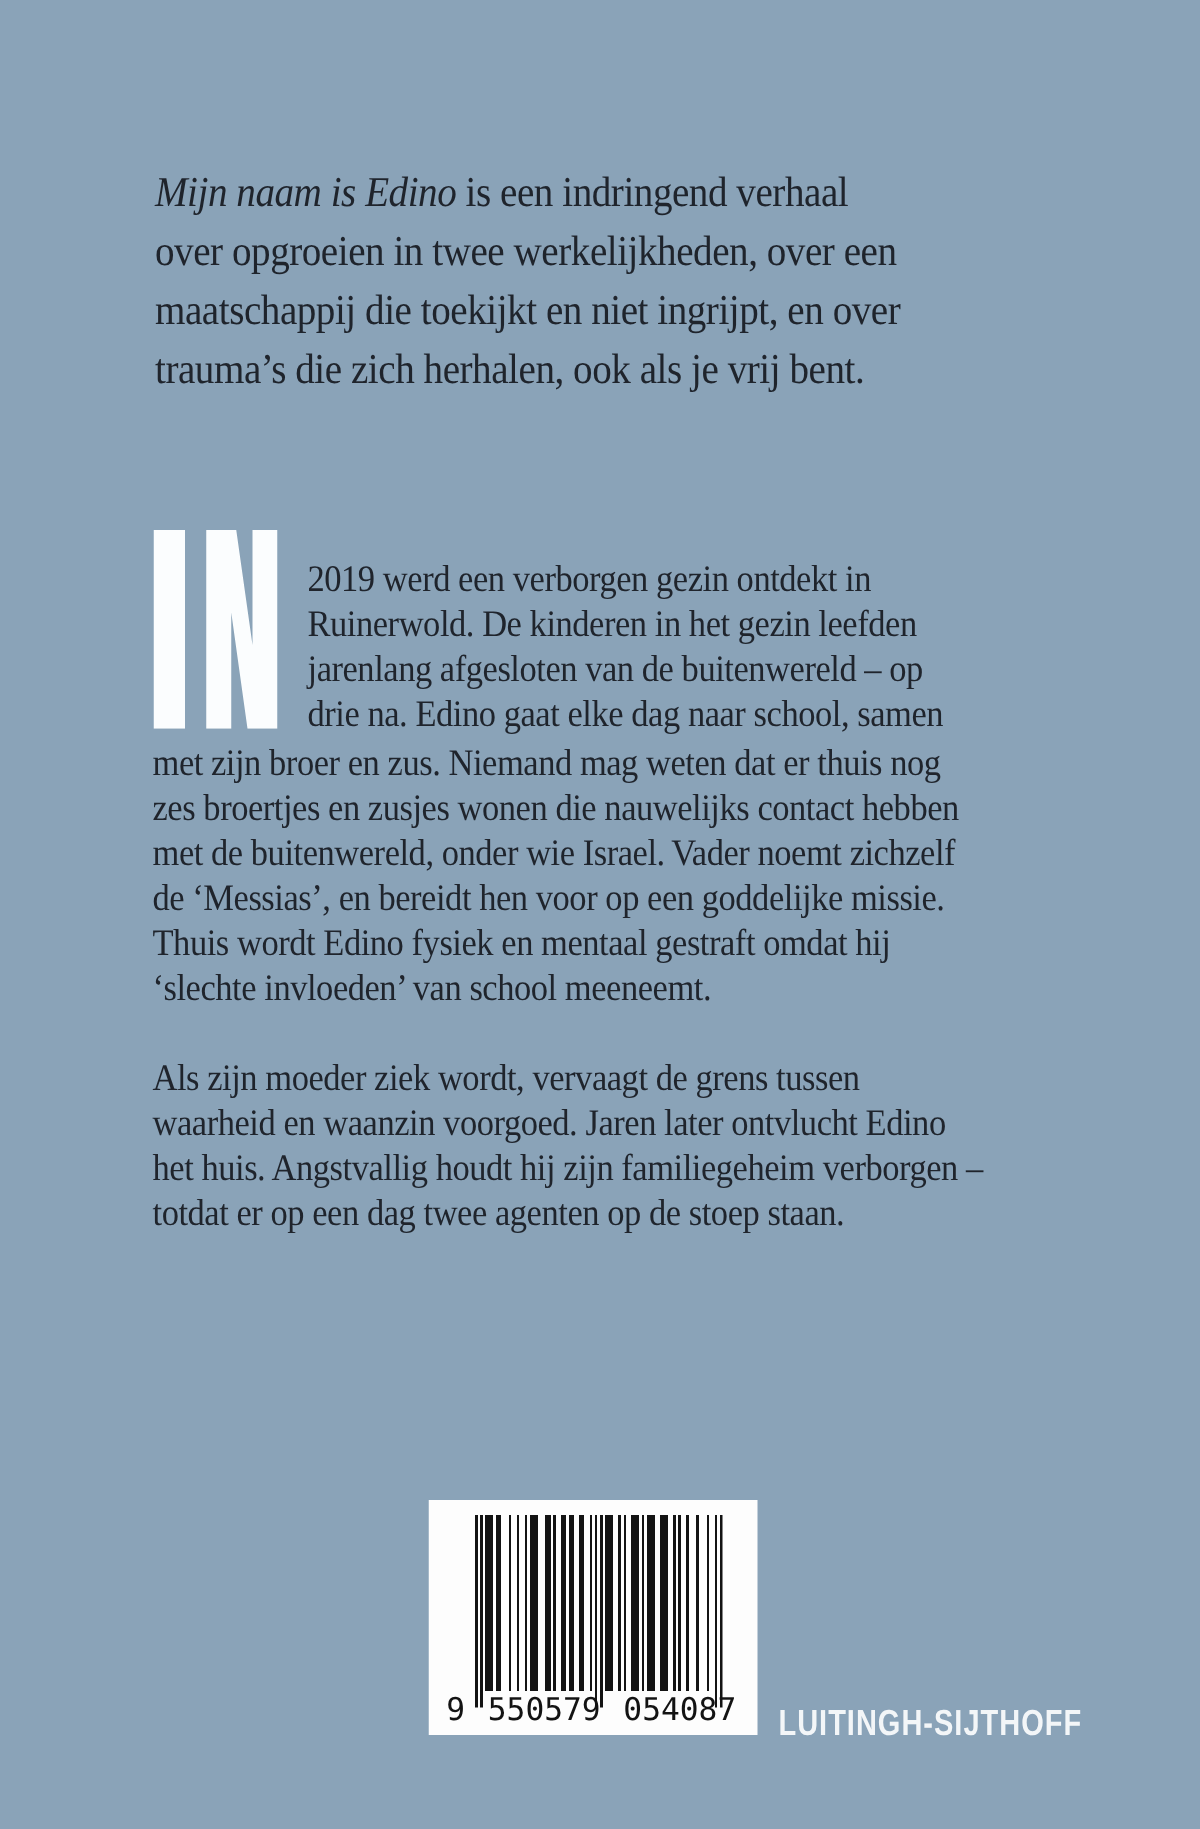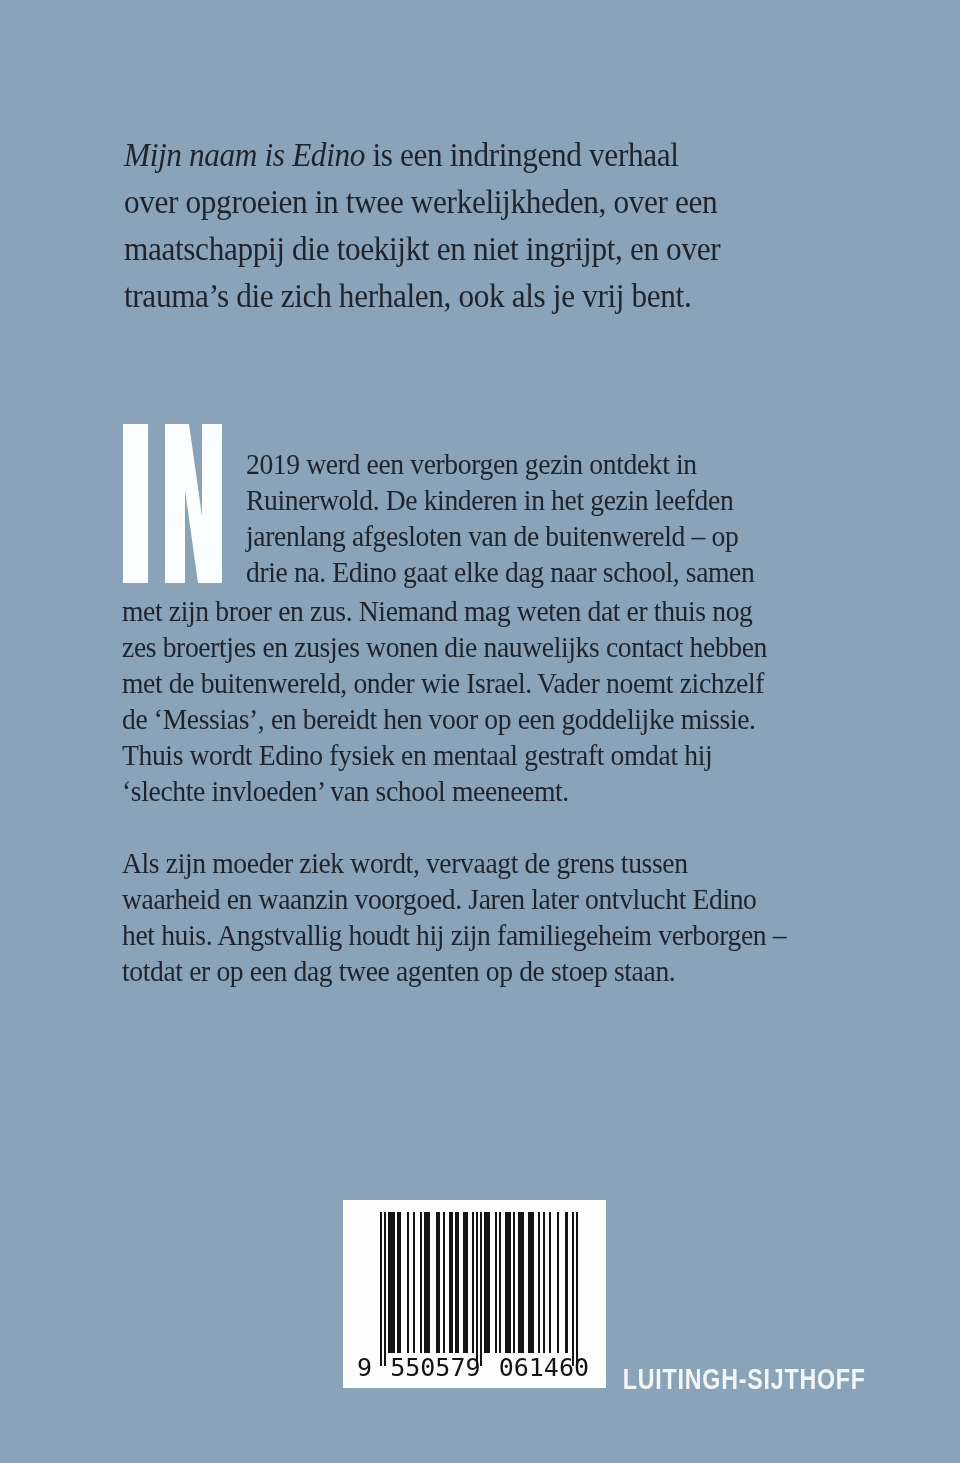--- a/index.html
+++ b/index.html
@@ -166,19 +166,19 @@
         <rect x="162.57" y="0" width="2.08" height="141"></rect>
         <rect x="168.82" y="0" width="2.08" height="141"></rect>
         <rect x="177.16" y="0" width="2.08" height="141"></rect>
         <rect x="185.49" y="0" width="2.08" height="141"></rect>
         <rect x="191.75" y="0" width="2.08" height="154"></rect>
         <rect x="195.92" y="0" width="2.08" height="154"></rect>
       </svg>
     <div id="barcode-digits">
       <span>9</span>
       <span>550579</span>
-      <span>061460</span>
+      <span>054087</span>
     </div>
   </div>
 
   <div id="publisher-logo">LUITINGH-SIJTHOFF</div>
 
 </div>
 
 </body></html>

